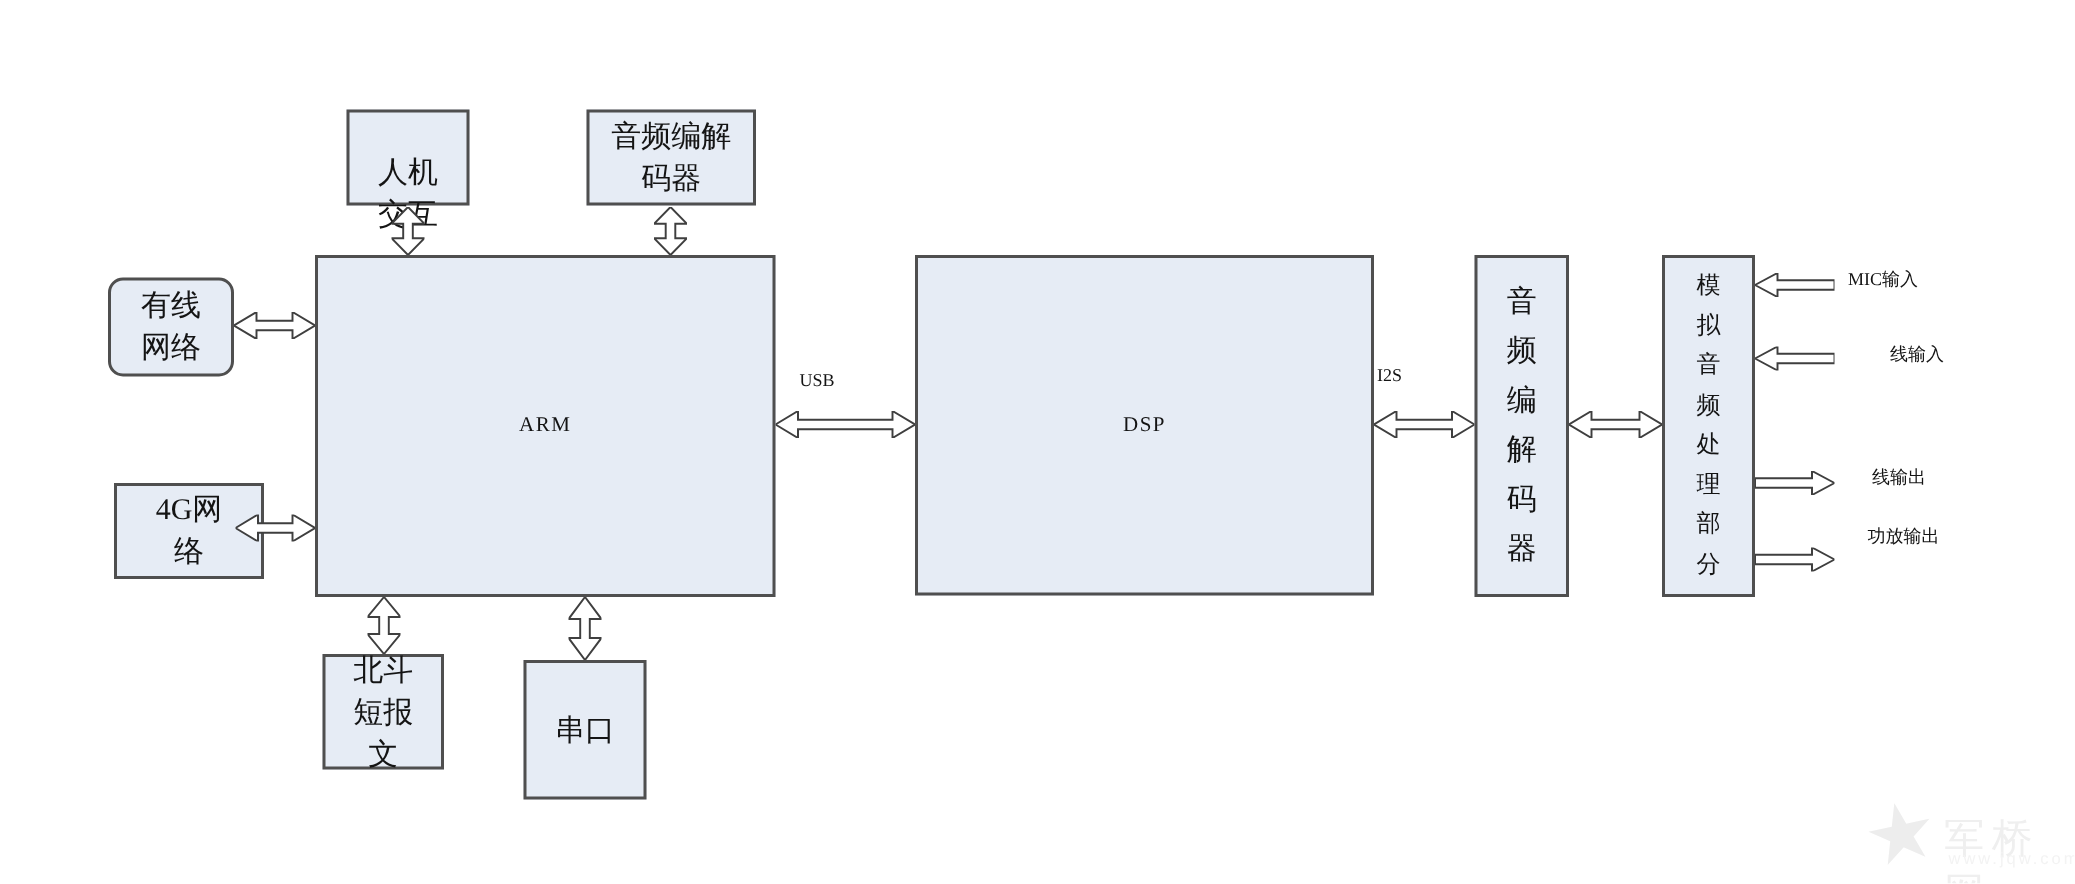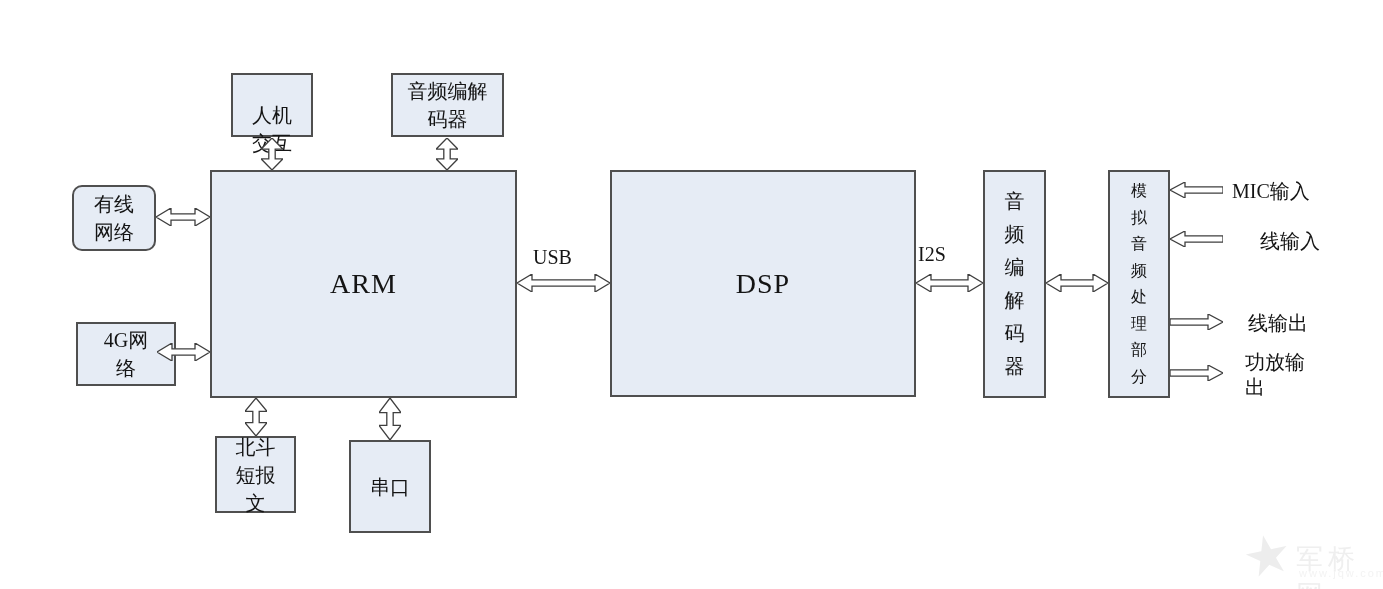--- a/index.html
+++ b/index.html
@@ -20,28 +20,28 @@
     display:flex;align-items:center;justify-content:center;
     box-sizing:border-box;
     color:#141414;
   }
   .box-label{
     word-break:break-all;
     text-align:center;
     line-height:1.4;
     font-size:20px;
   }
-  .latin-label{font-size:28px;letter-spacing:1px;}
+  .latin-label{font-size:14px;letter-spacing:1px;}
   .vstack{width:22px;line-height:33px;font-size:20px;}
   .vstack8{width:22px;line-height:26.5px;font-size:16px;}
   .arrow{position:absolute;}
   .arrow svg{display:block;}
   .lbl{
     position:absolute;
-    font-size:20px;
+    font-size:12px;
     color:#141414;
     white-space:nowrap;
   }
   .lbl-center{text-align:left;white-space:normal;}
   .wm{position:absolute;color:#ededed;pointer-events:none;}
   .wm-star{font-size:54px;transform:rotate(-12deg);color:#ededed;}
   .wm-site{font-size:27px;letter-spacing:5px;color:#efefef;}
   .wm-url{font-size:11px;letter-spacing:2px;color:#f3f3f3;font-family:"Liberation Sans",sans-serif;}
 </style>
 </head>

